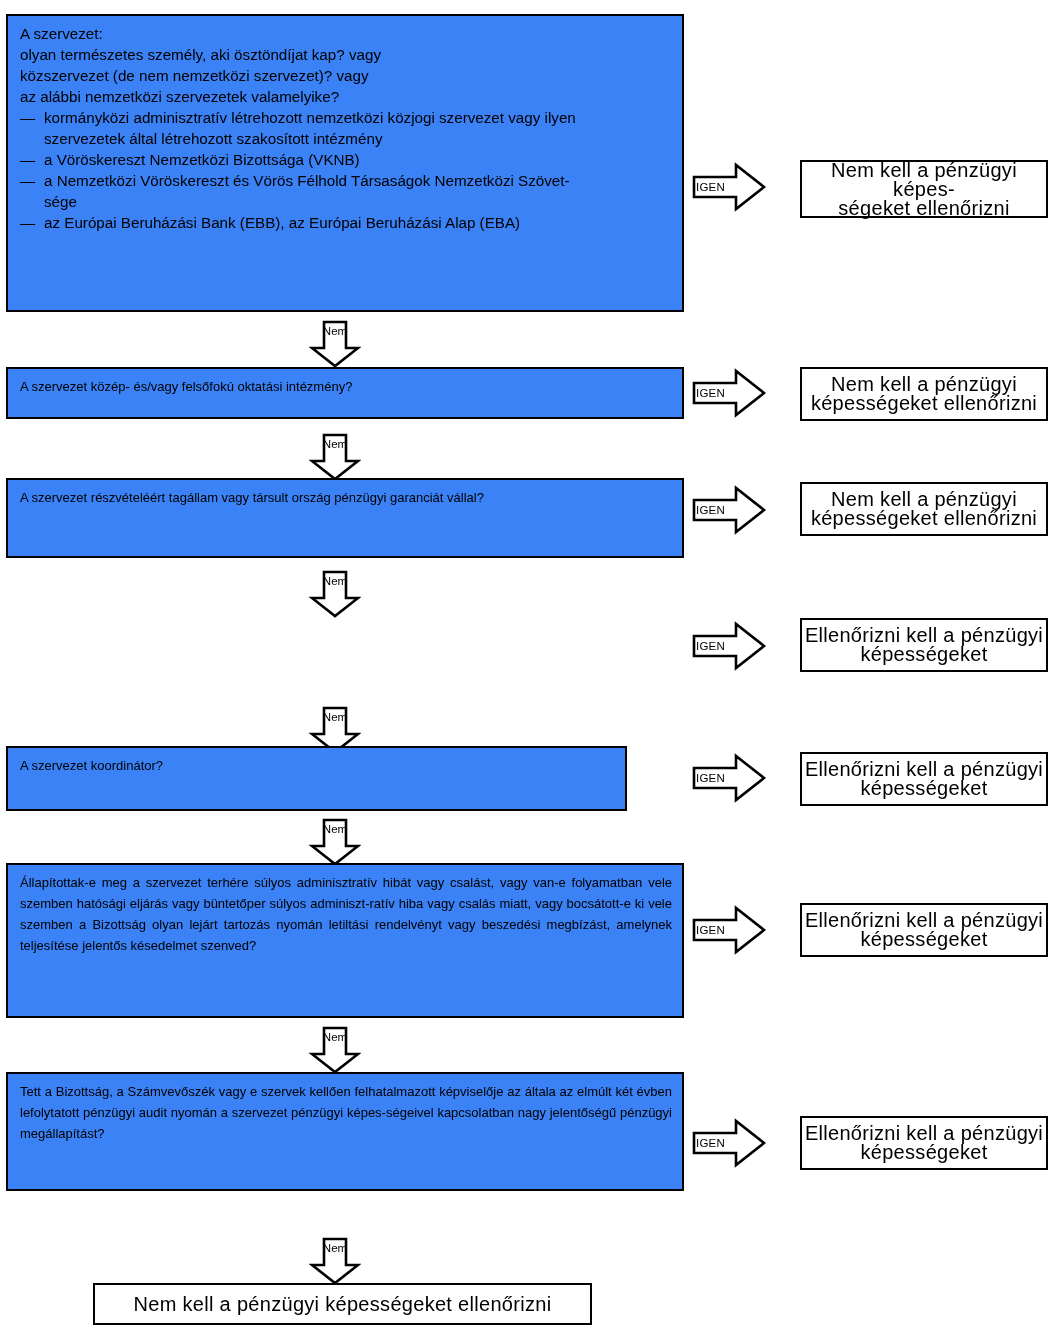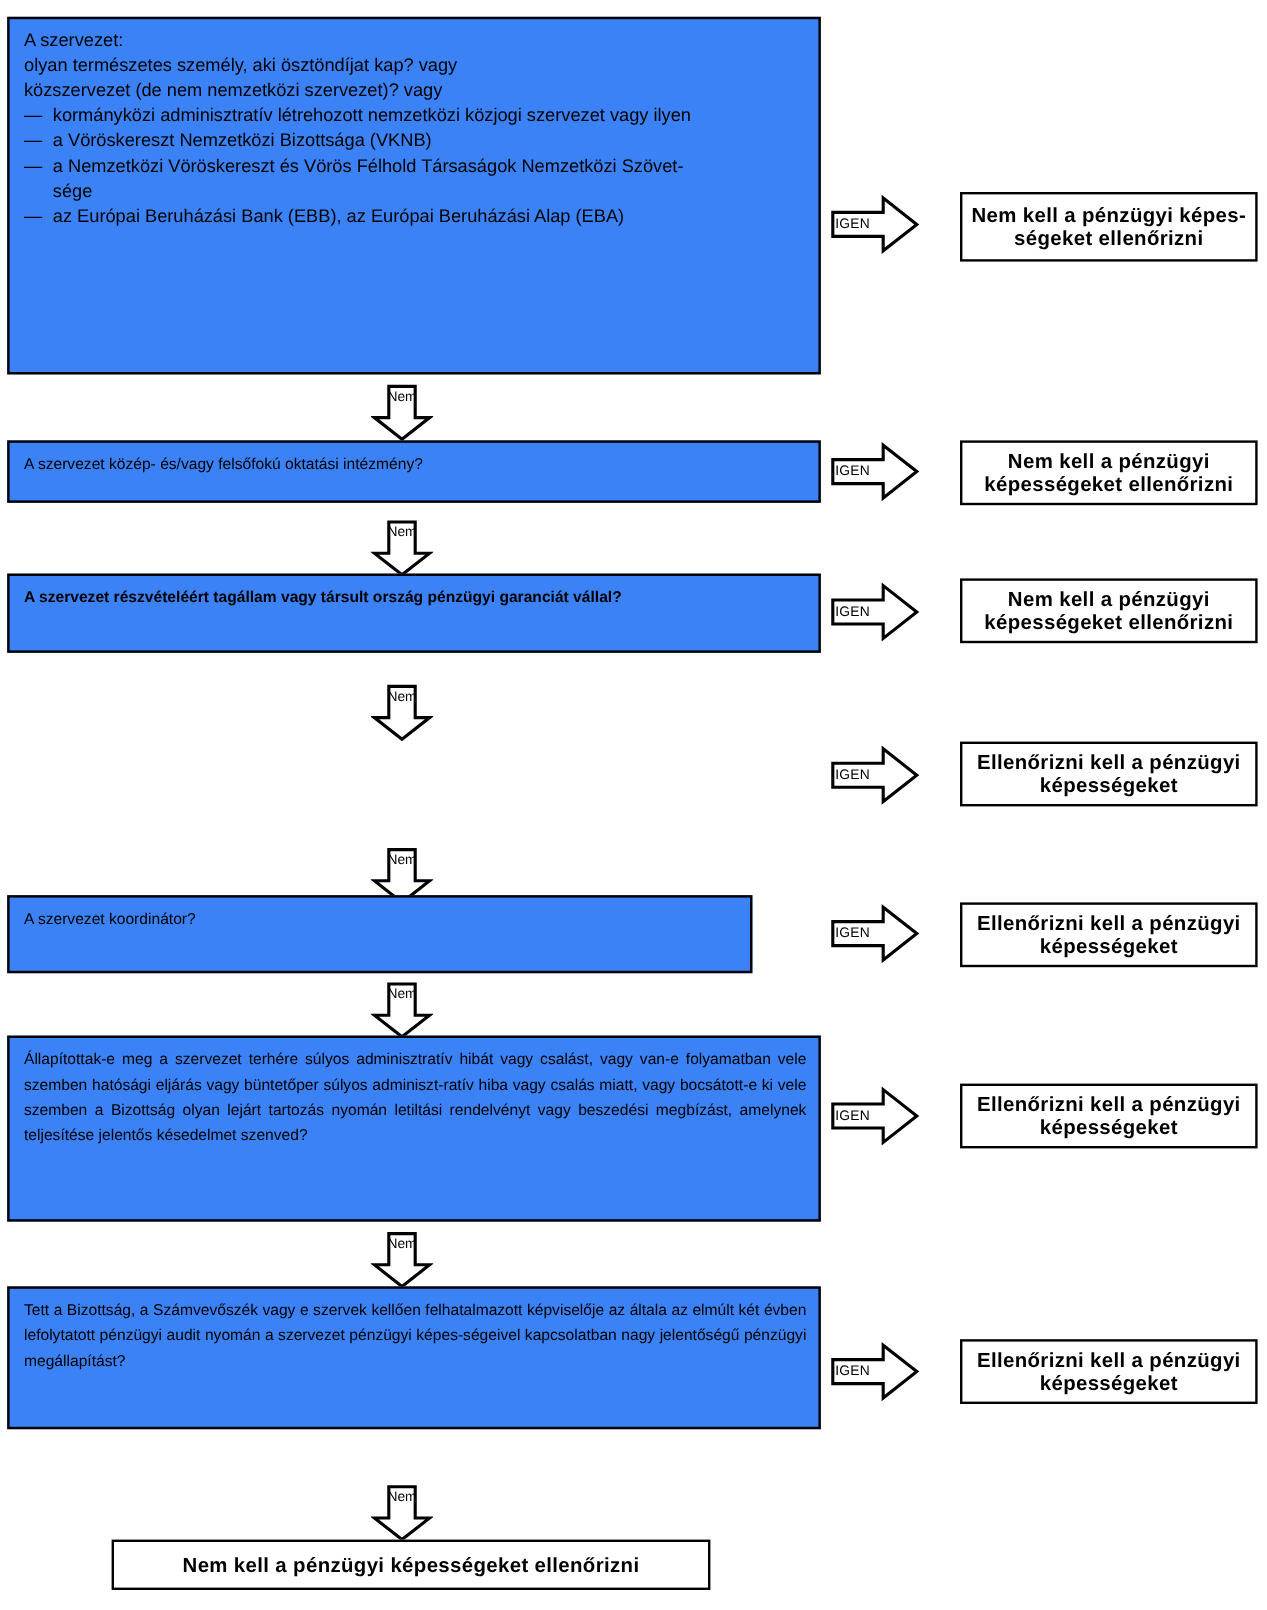--- a/index.html
+++ b/index.html
@@ -47,22 +47,22 @@
 
   
   .rbox{
     position:absolute;
     box-sizing:border-box;
     border:2px solid #000;
     background:#fff;
     display:flex;align-items:center;justify-content:center;
   }
   .rbox .rtext{
-    font-weight:bold;
-    font-size:17px;
+    font-weight:normal;
+    font-size:20px;
     line-height:19px;
     text-align:center;
     letter-spacing:.3px;
     white-space:pre-line;
   }
 
   
   .igen{
     position:absolute;
     width:74px;height:50px;
@@ -101,24 +101,26 @@
 </head>
 <body>
 
 <div class="canvas">
 
   <div class="qbox" style="left:6px;top:14px;width:678px;height:298px;">
     <div class="listbox">
       <div class="ln">A szervezet:</div>
       <div class="ln">olyan természetes személy, aki ösztöndíjat kap? vagy</div>
       <div class="ln">közszervezet (de nem nemzetközi szervezet)? vagy</div>
+      <div class="ln">az alábbi nemzetközi szervezetek valamelyike?</div>
 
       <div class="li">
         <span class="dash">—</span>
         <span class="li2">kormányközi adminisztratív létrehozott nemzetközi közjogi szervezet vagy ilyen</span>
+        <span class="li2">szervezetek által létrehozott szakosított intézmény</span>
       </div>
       <div class="li">
         <span class="dash">—</span>
         <span class="li2">a Vöröskereszt Nemzetközi Bizottsága (VKNB)</span>
       </div>
       <div class="li">
         <span class="dash">—</span>
         <span class="li2">a Nemzetközi Vöröskereszt és Vörös Félhold Társaságok Nemzetközi Szövet-</span>
         <span class="li2">sége</span>
       </div>
@@ -164,21 +166,21 @@
 képességeket ellenőrizni</div>
   </div>
 
   <div class="nem" style="left:309px;top:433px;">
     <svg width="52" height="48" viewBox="0 0 52 48">
       <path d="M15,2 L37,2 L37,28 L49,28 L26,46 L3,28 L15,28 Z" fill="#ffffff" stroke="#000000" stroke-width="2.6" stroke-linejoin="miter"></path>
     </svg>
     <span class="lbl">Nem</span>
   </div>
 
-  <div class="qbox" style="left:6px;top:478px;width:678px;height:66px;font-weight:bold;">
+  <div class="qbox" style="left:6px;top:478px;width:678px;height:80px;">
     <div class="qtext">A szervezet részvételéért tagállam vagy társult ország pénzügyi garanciát vállal?</div>
   </div>
 
   <div class="igen" style="left:692px;top:485px;">
     <svg width="74" height="50" viewBox="0 0 74 50">
       <path d="M2,15 L44,15 L44,3 L72,25 L44,47 L44,35 L2,35 Z" fill="#ffffff" stroke="#000000" stroke-width="2.6" stroke-linejoin="miter"></path>
     </svg>
     <span class="lbl">IGEN</span>
   </div>
 

